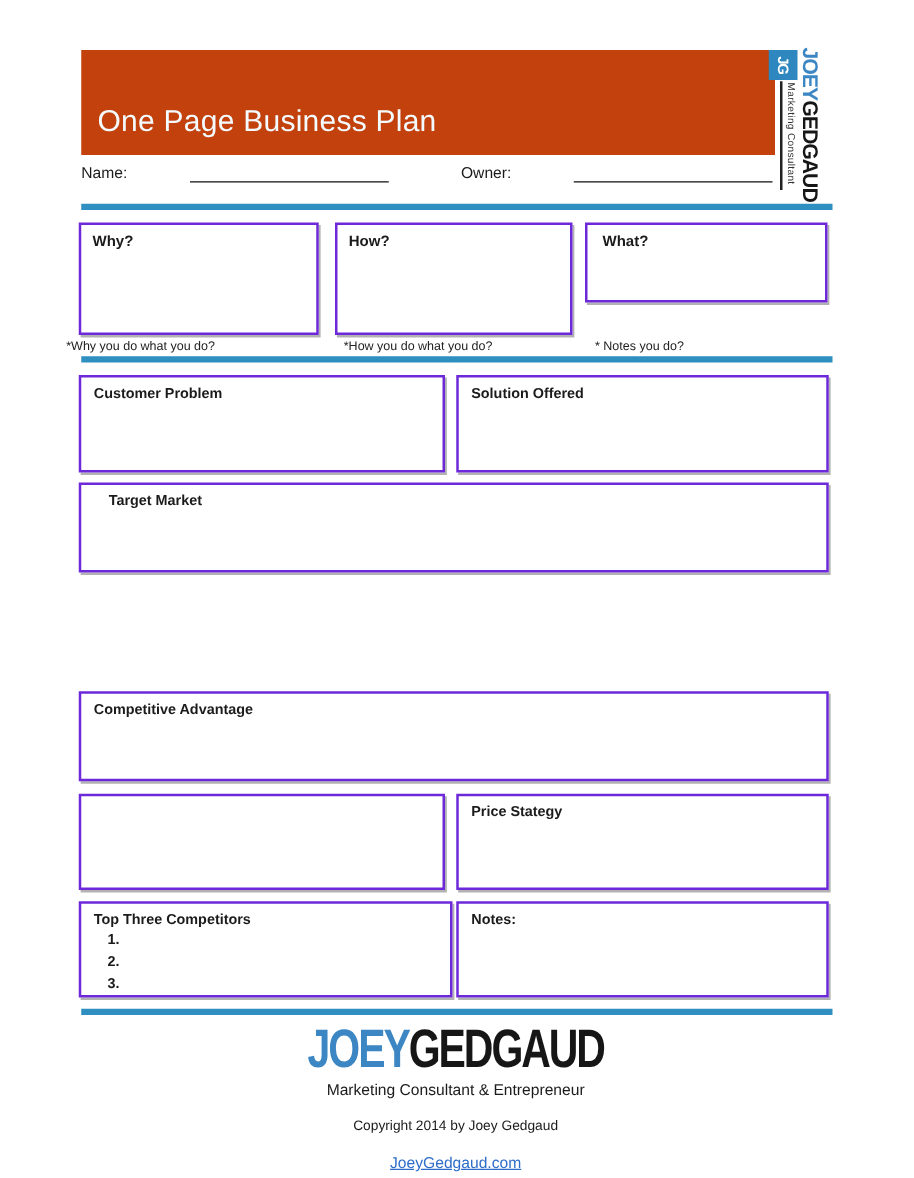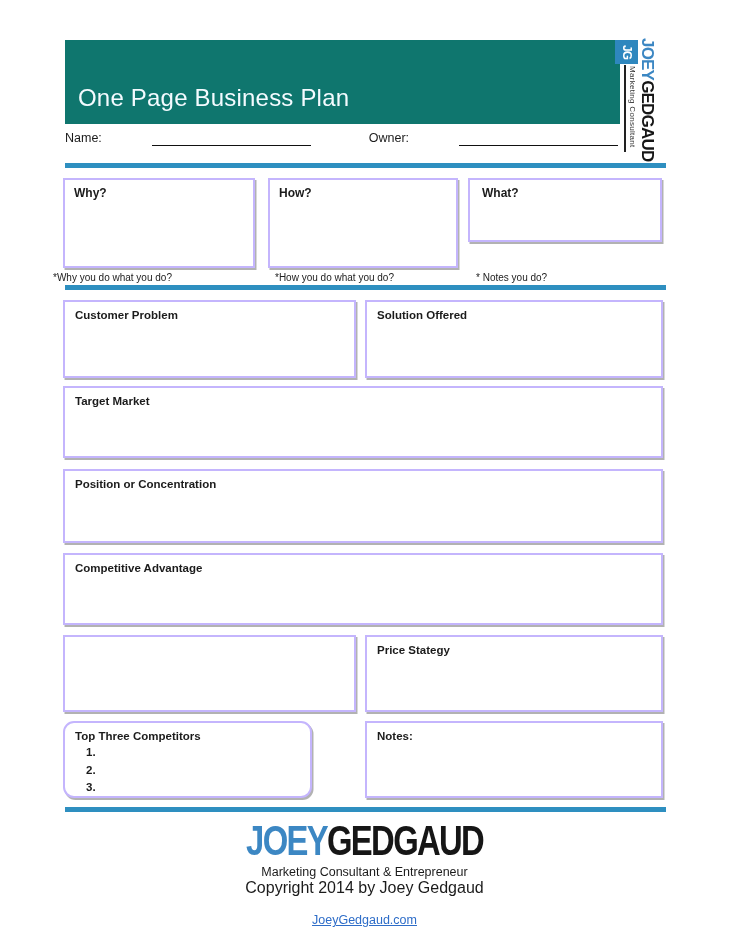--- a/index.html
+++ b/index.html
@@ -3,21 +3,21 @@
 <meta charset="utf-8">
 <style>
   html,body{margin:0;padding:0;background:#ffffff;}
   .page{
     position:relative;width:731px;height:942px;background:#ffffff;overflow:hidden;
     font-family:"Liberation Sans","DejaVu Sans",sans-serif;color:#1b1b1b;
   }
   
   .title-bar{
     position:absolute;left:65px;top:40px;width:555px;height:84px;
-    background:#0f766e;display:flex;align-items:flex-end;
+    background:#c2410c;display:flex;align-items:flex-end;
     padding:0 0 12px 13px;box-sizing:border-box;
   }
   .page-title{color:#f4fbff;font-size:24px;font-weight:400;letter-spacing:0.2px;}
   
   .brand-block{position:absolute;left:610px;top:38px;width:70px;height:130px;}
   .jg-badge{
     position:absolute;left:5px;top:2px;width:23px;height:24px;background:#2E87BE;
     color:#ffffff;font-size:12px;font-weight:700;
     writing-mode:vertical-rl;text-orientation:sideways;
     display:flex;align-items:center;justify-content:center;letter-spacing:-1px;
@@ -42,57 +42,57 @@
   }
   .write-line{flex:1;border-bottom:1.7px solid #111;margin:0 4px 1px 6px;height:14px;}
   .owner-label{margin-left:10px;}
   
   .divider{position:absolute;left:65px;width:601px;height:5px;background:#2E8FC0;}
   .divider-top{top:163px;}
   .divider-mid{top:285px;}
   .divider-bottom{top:807px;}
   
   .fbox{
-    position:absolute;border:2px solid #c4b5fd;background:#fff;
+    position:absolute;border:2px solid #6d28d9;background:#fff;
     box-shadow:1.5px 2px 0 rgba(0,0,0,0.3);
     box-sizing:border-box;display:flex;flex-direction:column;
   }
   .fbox .box-label{padding:6px 6px 0 9px;font-size:12px;font-weight:700;}
   .fbox .fill{flex:1;}
   .gc-why{left:63px;top:178px;width:192px;height:90px;}
   .gc-how{left:268px;top:178px;width:190px;height:90px;}
   .gc-what{left:468px;top:178px;width:194px;height:64px;}
   .gc-what .box-label{padding-left:12px;}
   .gc-footnote{position:absolute;top:272px;font-size:10px;color:#222;}
   .fn-why{left:53px;}
   .fn-how{left:275px;}
   .fn-what{left:476px;}
   .bx-customer{left:63px;top:300px;width:293px;height:78px;}
   .bx-solution{left:365px;top:300px;width:298px;height:78px;}
-  .bx-target{left:63px;top:386px;width:600px;height:72px;}
+  .bx-target{left:63px;top:386px;width:600px;height:72px;padding-left:12px;}
   .bx-position{left:63px;top:469px;width:600px;height:74px;}
   .bx-competitive{left:63px;top:553px;width:600px;height:72px;}
   .bx-income{left:63px;top:635px;width:293px;height:77px;}
   .bx-price{left:365px;top:635px;width:298px;height:77px;}
-  .bx-competitors{left:63px;top:721px;width:249px;height:77px;border-radius:11px;}
+  .bx-competitors{left:63px;top:721px;width:299px;height:77px;}
   .bx-notes{left:365px;top:721px;width:298px;height:77px;}
   .bx-customer .box-label,.bx-solution .box-label,.bx-target .box-label,
   .bx-position .box-label,.bx-competitive .box-label,.bx-income .box-label,
   .bx-price .box-label,.bx-competitors .box-label,.bx-notes .box-label{
     font-size:11.5px;padding:7px 6px 0 10px;
   }
   .competitor-list{padding:2px 0 0 21px;font-size:11.5px;font-weight:700;line-height:17.5px;}
   
   .footer{position:absolute;left:63px;top:812px;width:603px;text-align:center;}
   .footer-wordmark{
     display:inline-block;font-size:40px;font-weight:700;letter-spacing:-2px;line-height:1;
     transform:scale(0.82,1.08);transform-origin:center top;margin-top:6px;
   }
   .footer-tagline{font-size:12.5px;color:#1b1b1b;margin-top:7px;}
-  .footer-copyright{font-size:16px;color:#1b1b1b;margin-top:0;}
+  .footer-copyright{font-size:11px;color:#1b1b1b;margin-top:16px;}
   .footer-link{font-size:12.5px;color:#2E6DC8;text-decoration:underline;margin-top:16px;display:inline-block;}
 </style>
 </head>
 <body>
 
 <div class="page">
 
   <div class="title-bar">
     <span class="page-title">One Page Business Plan</span>
   </div>
@@ -140,24 +140,20 @@
     <div class="fill"></div>
   </div>
   <div class="fbox bx-solution">
     <div class="box-label">Solution Offered</div>
     <div class="fill"></div>
   </div>
   <div class="fbox bx-target">
     <div class="box-label">Target Market</div>
     <div class="fill"></div>
   </div>
-  <div class="fbox bx-position">
-    <div class="box-label">Position or Concentration</div>
-    <div class="fill"></div>
-  </div>
   <div class="fbox bx-competitive">
     <div class="box-label">Competitive Advantage</div>
     <div class="fill"></div>
   </div>
   <div class="fbox bx-income">
     <div class="fill"></div>
   </div>
   <div class="fbox bx-price">
     <div class="box-label">Price Stategy</div>
     <div class="fill"></div>

